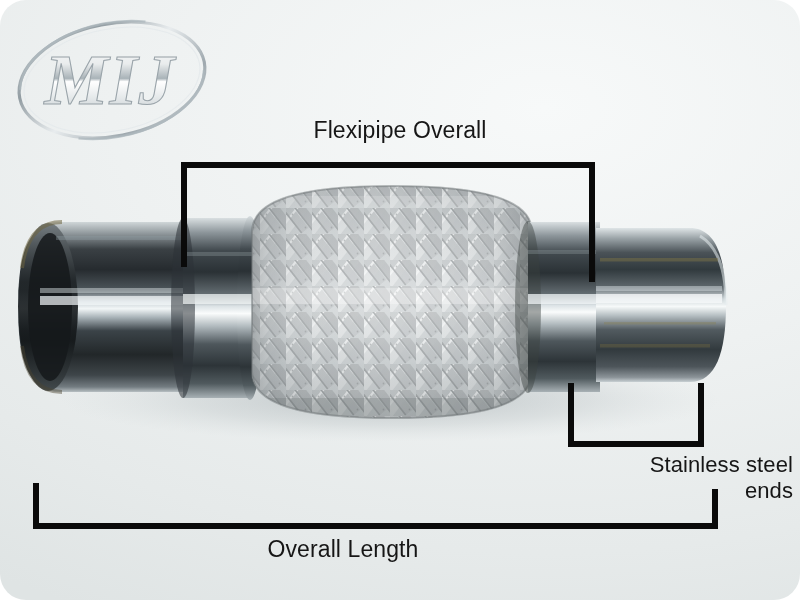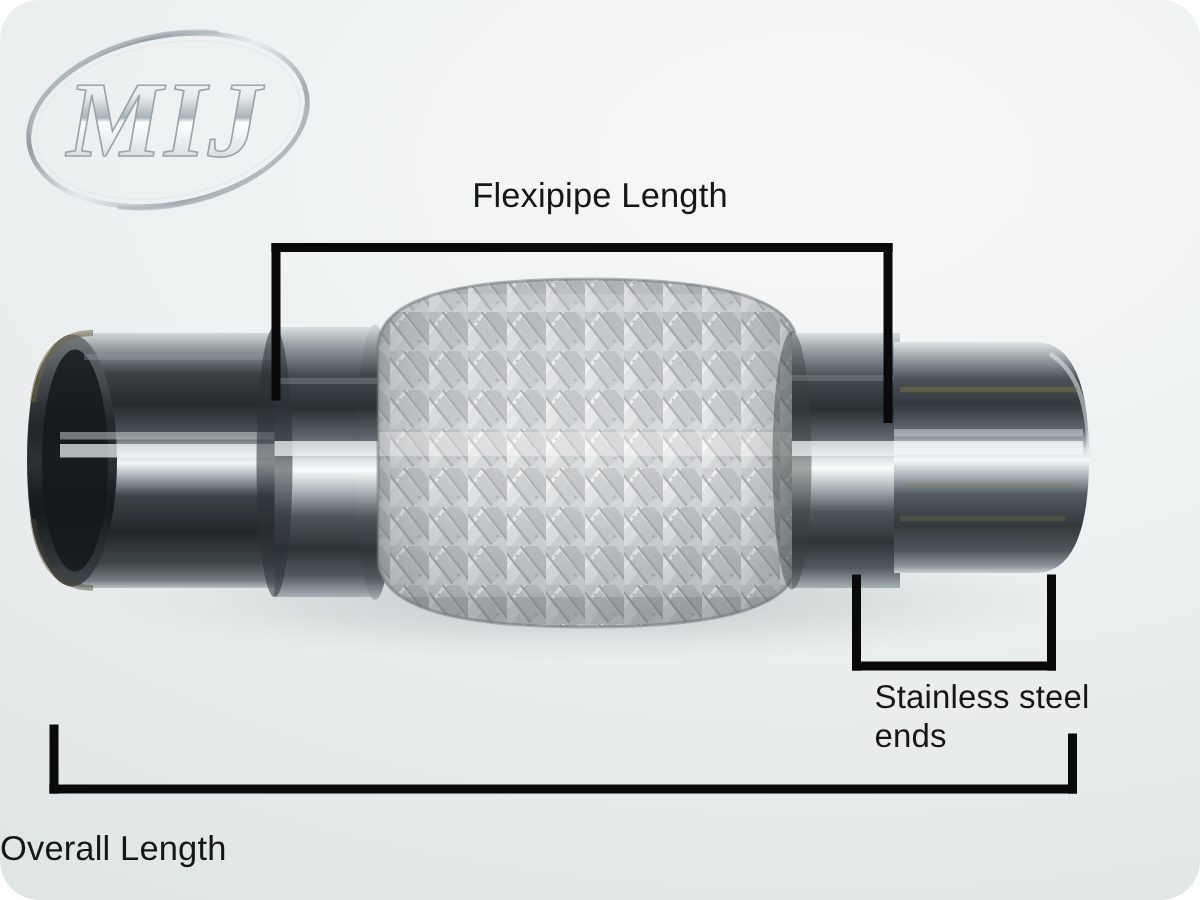--- a/index.html
+++ b/index.html
@@ -64,28 +64,28 @@
     left: 0;
     top: 117px;
     width: 800px;
     text-align: center;
     font-size: 23px;
   }
   #label-overall {
     left: 0;
     top: 536px;
     width: 686px;
+    text-align: center;
     font-size: 23px;
-    margin-top: 16px;
   }
   #label-ends {
     left: 583px;
     top: 452px;
     width: 210px;
-    text-align: left;
+    text-align: right;
     font-size: 22px;
   }
 
   
   #fx-top   { left: 181px; top: 162px; width: 414px; height: 6px; }
   #fx-left  { left: 181px; top: 162px; width: 6px;   height: 105px; }
   #fx-right { left: 589px; top: 162px; width: 6px;   height: 120px; }
 
   
   #ss-left   { left: 568px; top: 383px; width: 6px;  height: 64px; }
@@ -321,21 +321,21 @@
 
       <rect x="596" y="294" width="126" height="9" fill="#f6f9fa" opacity="0.78"></rect>
       <rect x="596" y="286" width="126" height="5" fill="#d2dadd" opacity="0.5"></rect>
 
       <rect x="600" y="258" width="118" height="3.5" fill="#7a7145" opacity="0.5"></rect>
       <rect x="600" y="344" width="110" height="3.5" fill="#6a6340" opacity="0.45"></rect>
       <rect x="604" y="322" width="112" height="2.5" fill="#8a8150" opacity="0.35"></rect>
     </g>
   </svg>
 
-  <div class="anno-label" id="label-flexipipe">Flexipipe Length</div>
+  <div class="anno-label" id="label-flexipipe">Flexipipe Overall</div>
   <div class="bar-h" id="fx-top"></div>
   <div class="bar-v" id="fx-left"></div>
   <div class="bar-v" id="fx-right"></div>
 
   <div class="bar-v" id="ss-left"></div>
   <div class="bar-v" id="ss-right"></div>
   <div class="bar-h" id="ss-bottom"></div>
   <div class="anno-label" id="label-ends">Stainless steel
 ends</div>
 

